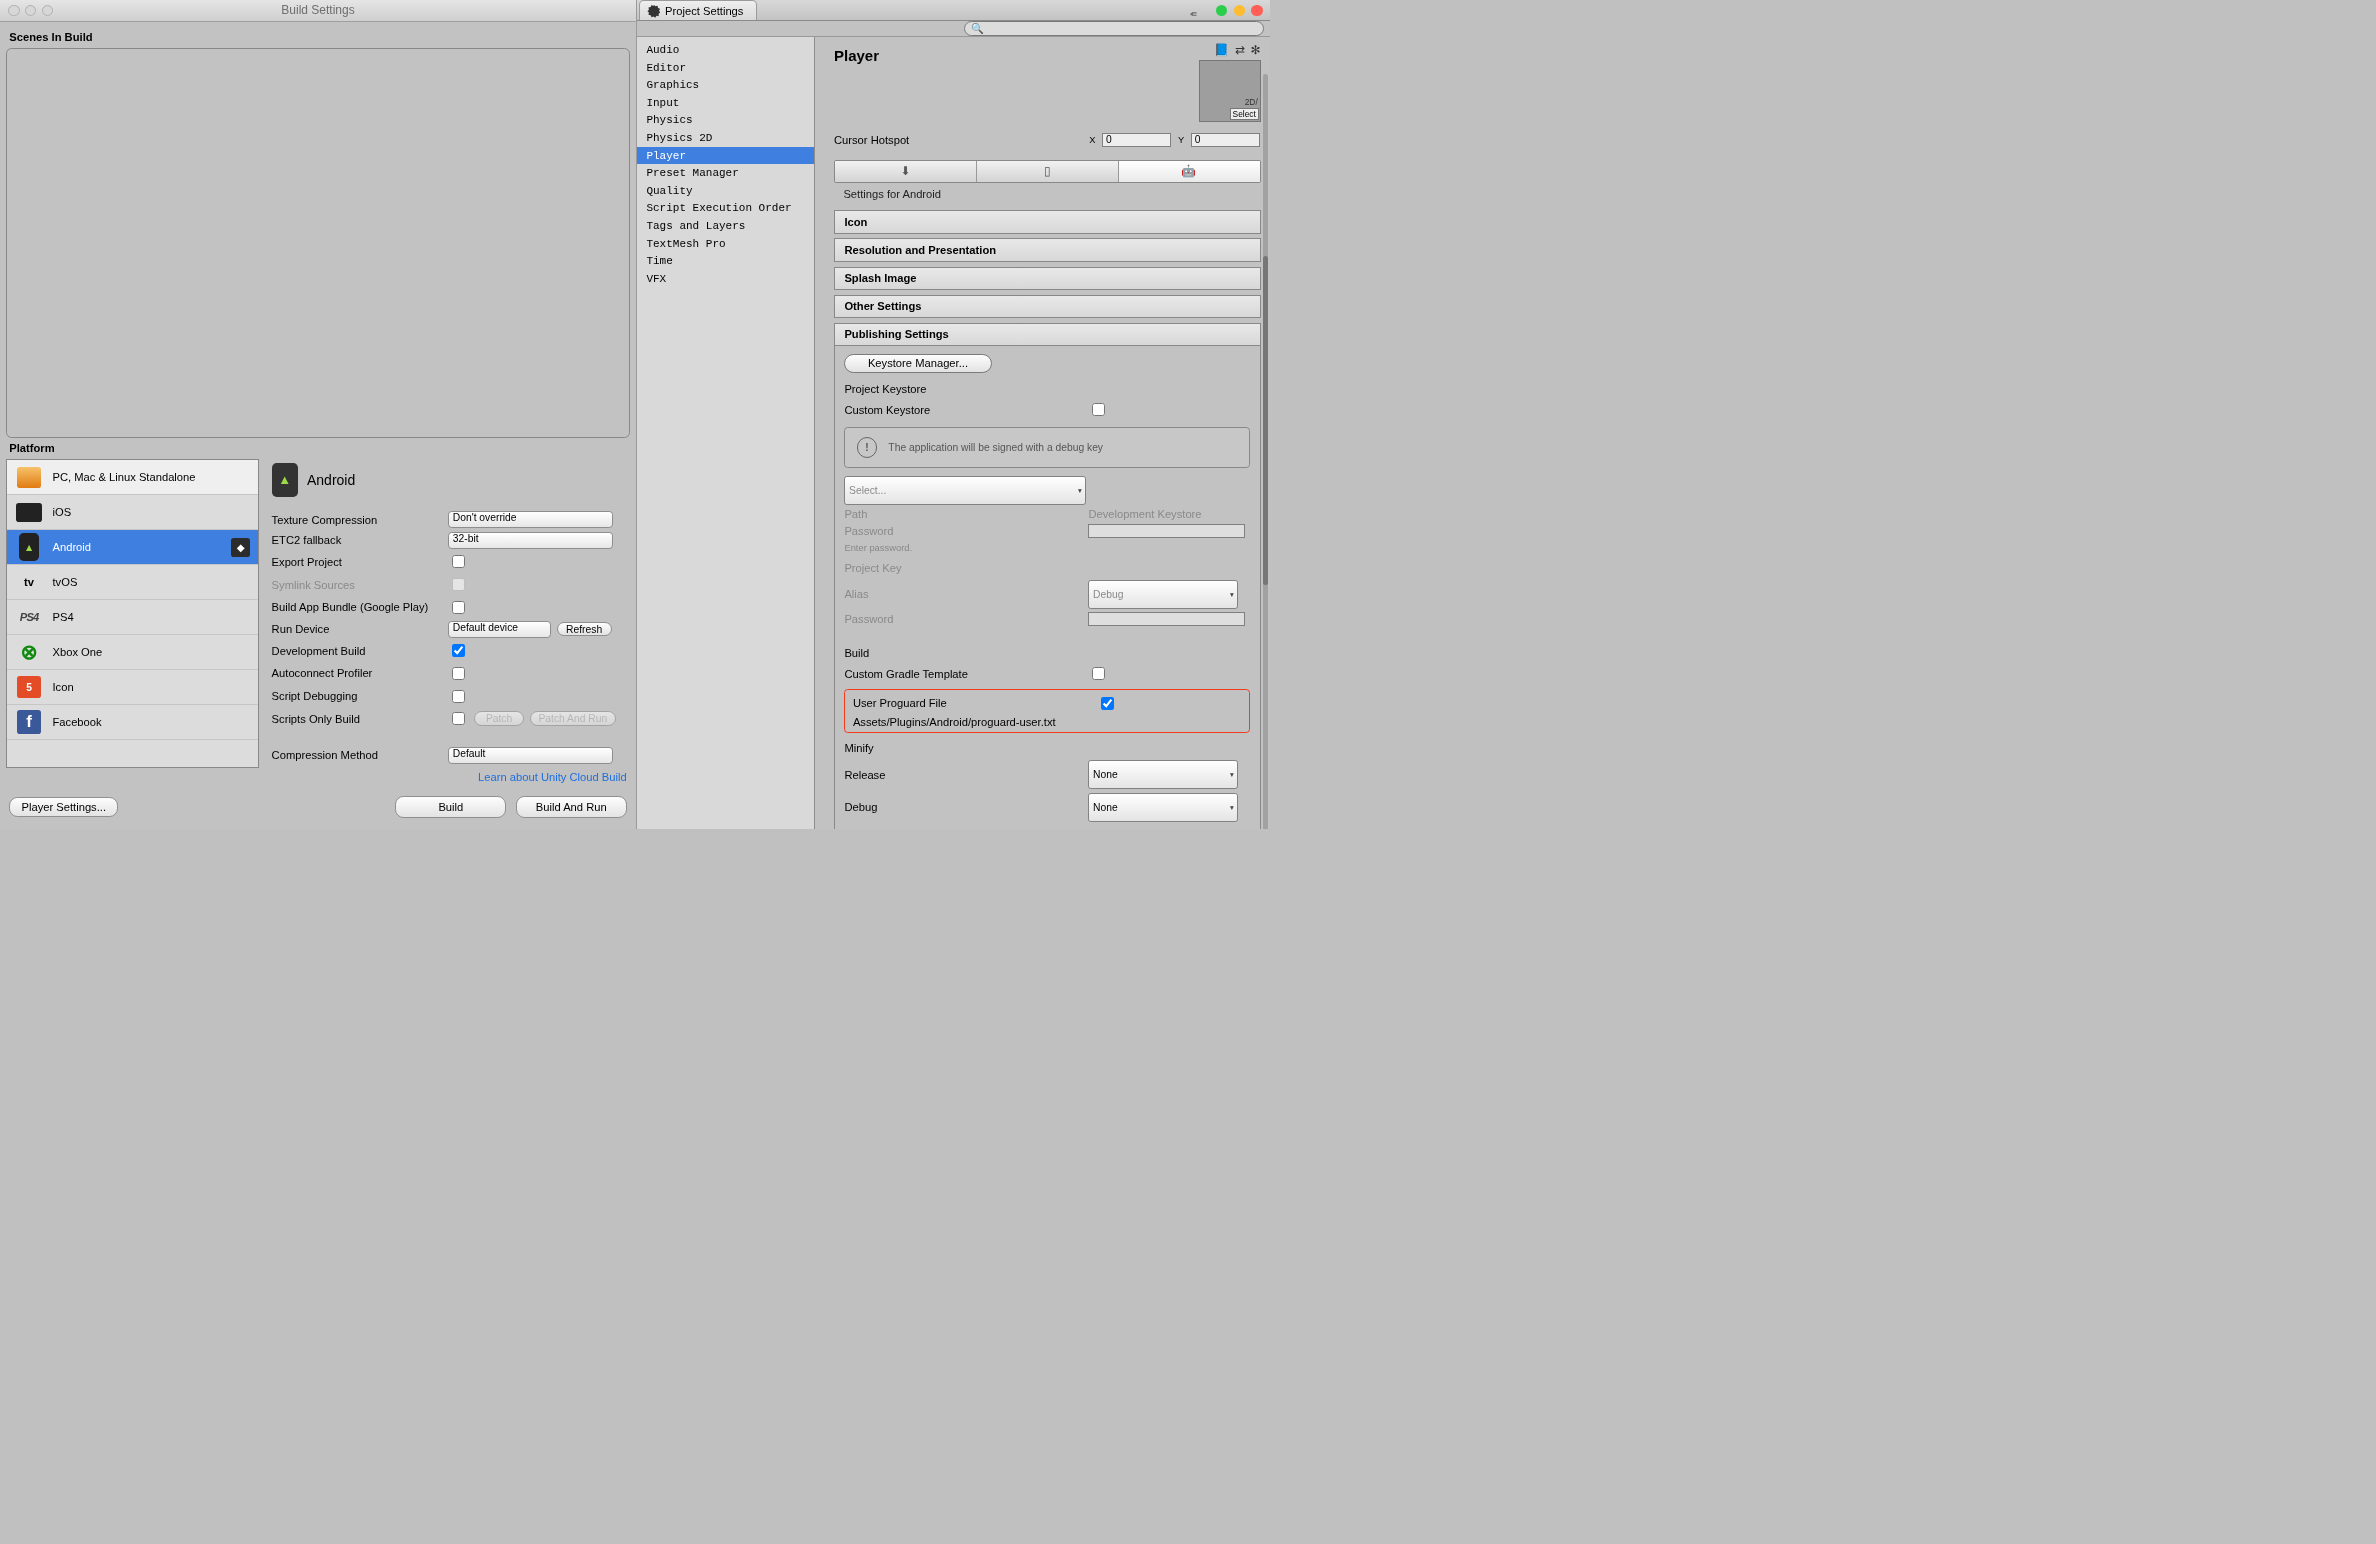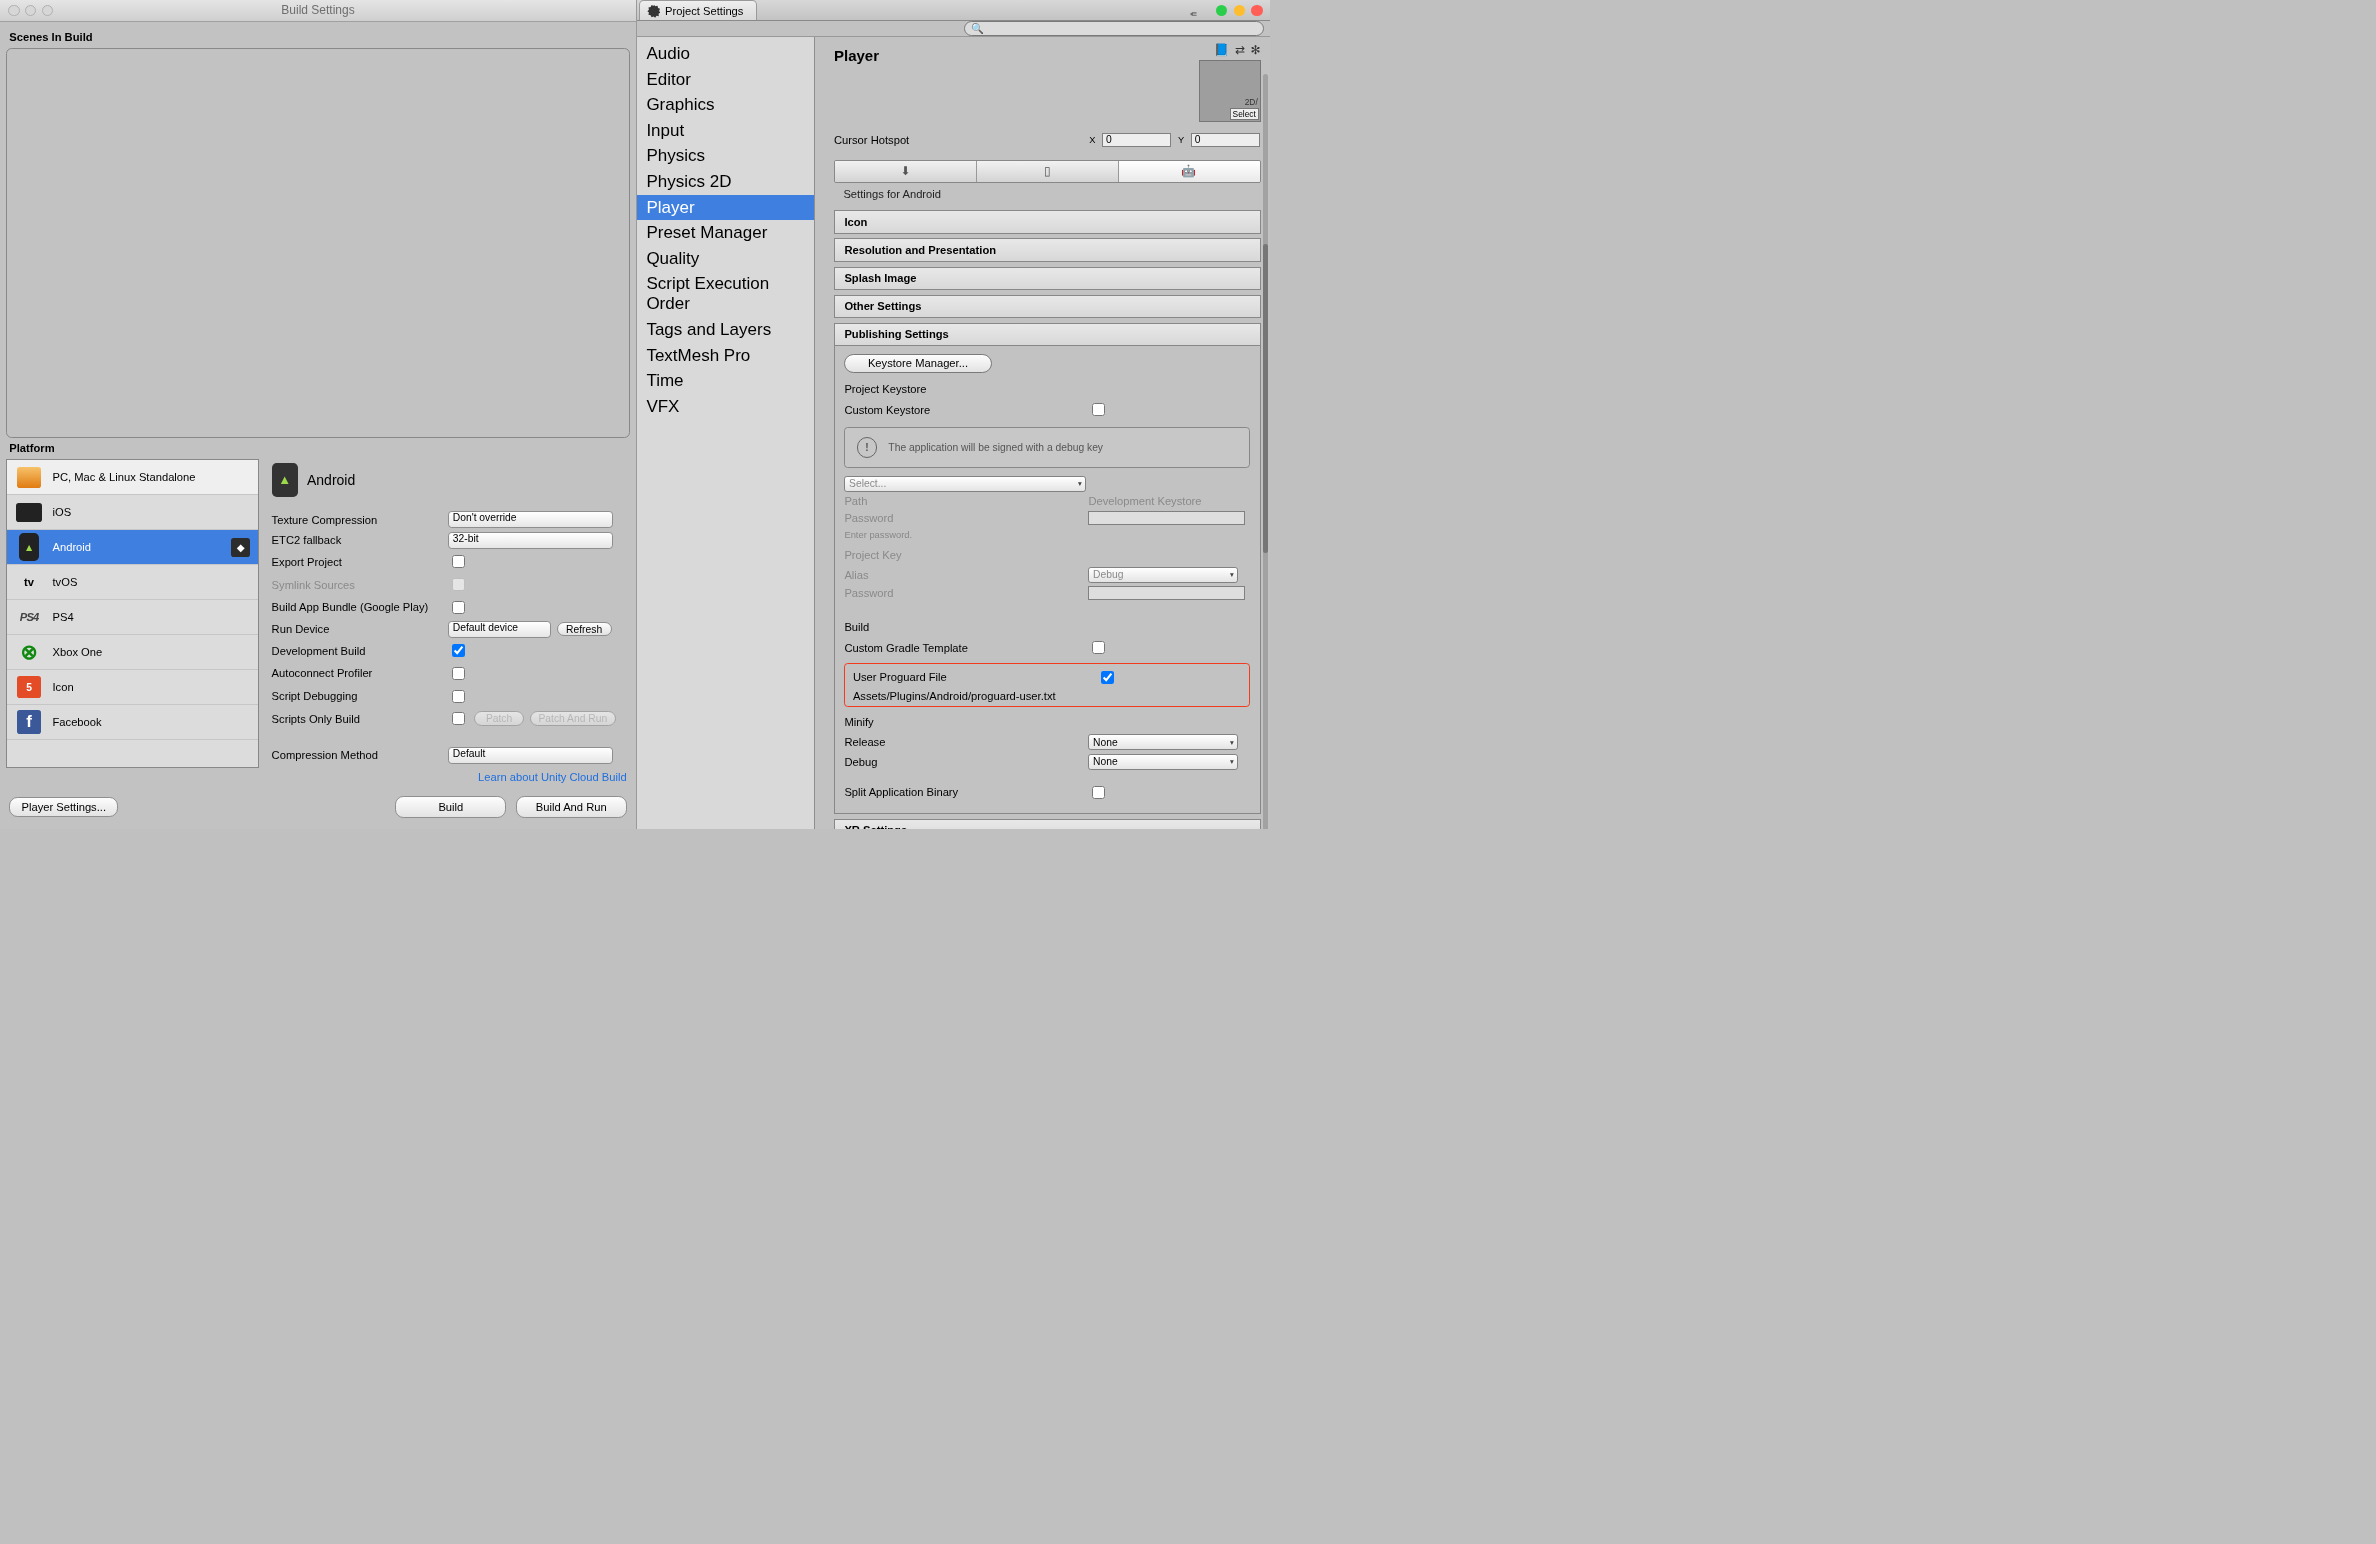--- a/index.html
+++ b/index.html
@@ -73,21 +73,21 @@
   .gear{width:13px;height:13px;display:inline-block;background:#333;clip-path:polygon(50% 0,61% 12%,78% 8%,82% 25%,97% 32%,90% 48%,100% 60%,86% 70%,88% 88%,70% 86%,60% 100%,48% 90%,32% 97%,25% 82%,8% 78%,12% 61%,0 50%,12% 39%,8% 22%,25% 18%,32% 3%,48% 10%);}
   .mac-dots{position:absolute;right:7.5px;top:4.7px;display:flex;gap:6.6px;}
   .mac-dots span{width:11.2px;height:11.2px;border-radius:50%;}
   .mac-dots .g{background:#2bce4a;} .mac-dots .y{background:#febd2e;} .mac-dots .r{background:#ff5f56;}
   .burger{position:absolute;right:75px;top:7.5px;color:#6b6b6b;font-size:9.4px;letter-spacing:-1.9px;}
 
   .searchrow{height:22.5px;background:#c2c2c2;border-bottom:0.9px solid #999;display:flex;align-items:center;padding:0 5.6px;}
   .searchbox{margin-left:auto;width:300px;height:15px;border:0.9px solid #7a7a7a;border-radius:8.4px;background:#dcdcdc;display:flex;align-items:center;padding:0 5.6px;color:#888;font-size:10.3px;}
   .split { flex:1; display:flex; }
   .nav { width:178px; background:#d9d9d9; border-right:0.9px solid #8e8e8e; padding-top:3.7px;}
-  .nav-item{padding:2.8px 9.4px; font-size:17px;}
+  .nav-item{padding:2.8px 9.4px; font-size:11px;font-family:Liberation Mono, monospace;}
   .nav-item.selected{background:#3e7fe0;color:#fff;}
 
   .content { flex:1; background:#c2c2c2; padding:7.5px 9.4px 11.2px 19px; position:relative; overflow:auto;}
   .section-title{font-size:15px;font-weight:bold;margin:1.9px 0 9.4px 0;}
   .tool-icons{position:absolute;right:9.4px;top:5.6px;display:flex;gap:5.6px;font-size:12px;color:#333;}
   .preview-box{position:absolute;right:9.4px;top:22.5px;width:62px;height:62px;background:#9e9e9e;border:0.9px solid #777;display:flex;flex-direction:column;align-items:flex-end;justify-content:flex-end;}
   .preview-box .lab{font-size:8.4px;color:#333;padding:0 1.9px;}
   .preview-box .sel-btn{font-size:8.4px;background:#eee;border:0.9px solid #777;padding:0 1.9px;margin:0.9px;}
 
   .row{display:flex;align-items:center;gap:7.5px;margin:3.7px 0;}
@@ -101,21 +101,21 @@
   .ptab.active{background:linear-gradient(#fff,#e9e9e9);}
 
   .settings-head{padding:5.6px 9.4px;font-size:11.2px;color:#222;}
   .accordion{border:0.9px solid #888;background:linear-gradient(#e8e8e8,#d8d8d8);padding:4.7px 9.4px;font-weight:bold;margin-top:4.7px;}
   .acc-body{border:0.9px solid #888;border-top:none;padding:7.5px 9.4px;background:#c2c2c2;}
   .sub-head{font-weight:normal;margin:9.4px 0 5.6px 0;}
   button.round{background:linear-gradient(#fdfdfd,#e2e2e2);border:0.9px solid #7a7a7a;border-radius:10.3px;padding:2.8px 22.5px;font-size:11.2px;}
   .info-box{border:0.9px solid #888;border-radius:3.7px;padding:9.4px 11.2px;display:flex;align-items:center;gap:11.2px;margin:7.5px 0;color:#555;font-size:10.3px;background:#c7c7c7;}
   .info-ico{width:20.6px;height:20.6px;border:1.9px solid #666;border-radius:50%;display:flex;align-items:center;justify-content:center;font-weight:bold;color:#555;}
   .muted{color:#8a8a8a;}
-  .sel2{width:150px;height:16px;background:linear-gradient(#fff,#e4e4e4);border:0.9px solid #828282;border-radius:2.8px;font-size:10.3px;padding:0 3.7px;display:flex;align-items:center;justify-content:space-between;}
+  .sel2{width:150px;height:29px;background:linear-gradient(#fff,#e4e4e4);border:0.9px solid #828282;border-radius:2.8px;font-size:10.3px;padding:0 3.7px;display:flex;align-items:center;justify-content:space-between;}
   .sel2 .arr{font-size:7.5px;color:#444;}
   .field-row{display:flex;align-items:center;margin:3.7px 0;}
   .field-row .fl{flex:0 0 244px;}
   .txtbox{flex:1;max-width:157px;height:14px;border:0.9px solid #808080;background:#dedede;}
   .hint{font-size:9.4px;color:#888;margin-top:1.9px;}
 
   .highlight{border:1.9px solid #f33b1f;border-radius:3.7px;padding:3.7px 7.5px;margin:5.6px 0;}
 
   .scrollbar{width:5.6px;background:#a2a2a2;position:absolute;right:1.9px;top:37px;bottom:7.5px;border-radius:2.8px;}
   .scrollbar .thumb{position:absolute;left:0;right:0;top:22%;height:40%;background:#767676;border-radius:2.8px;}

